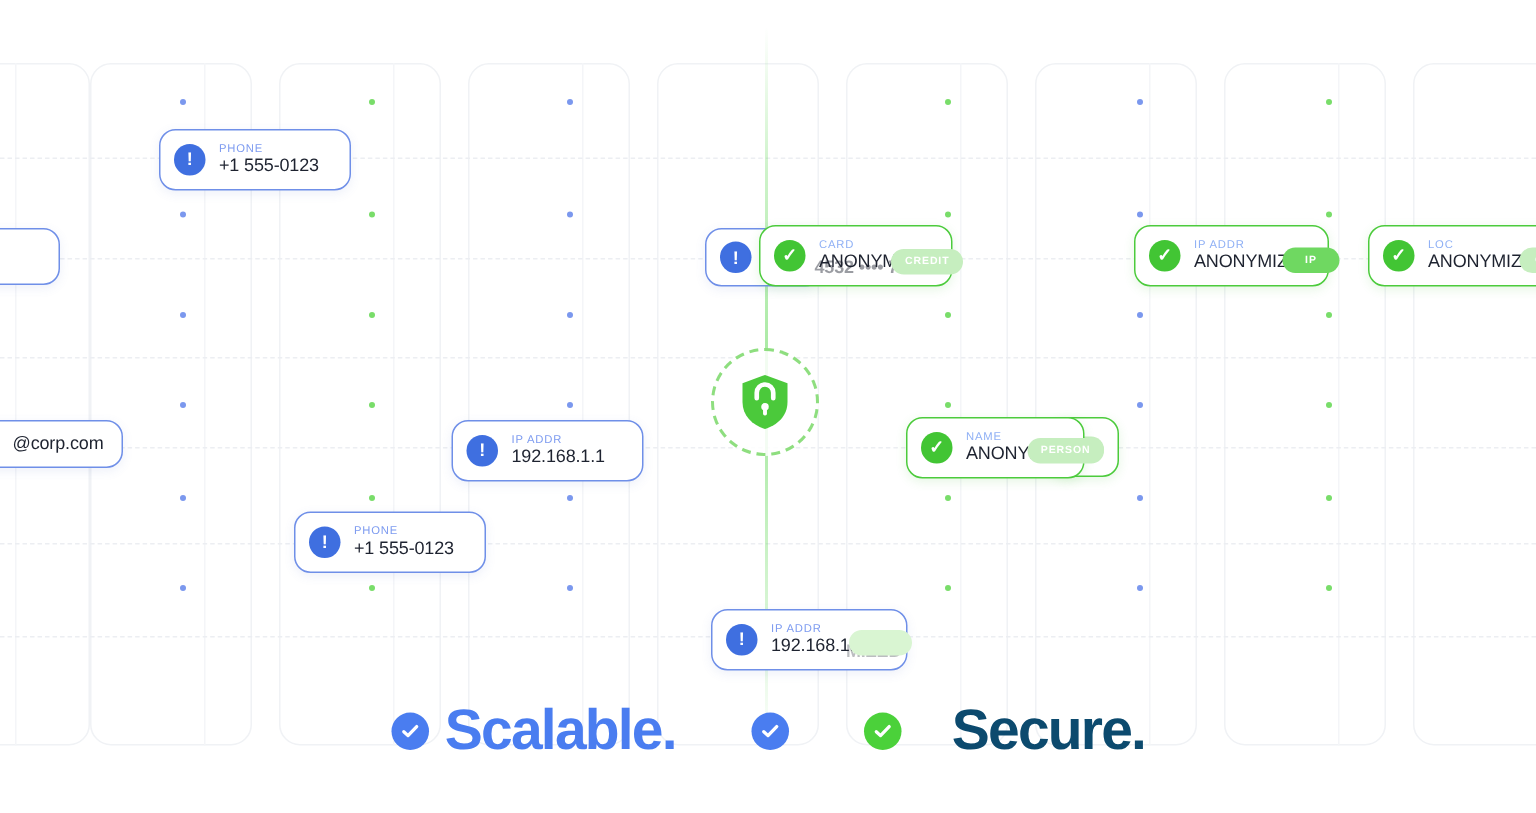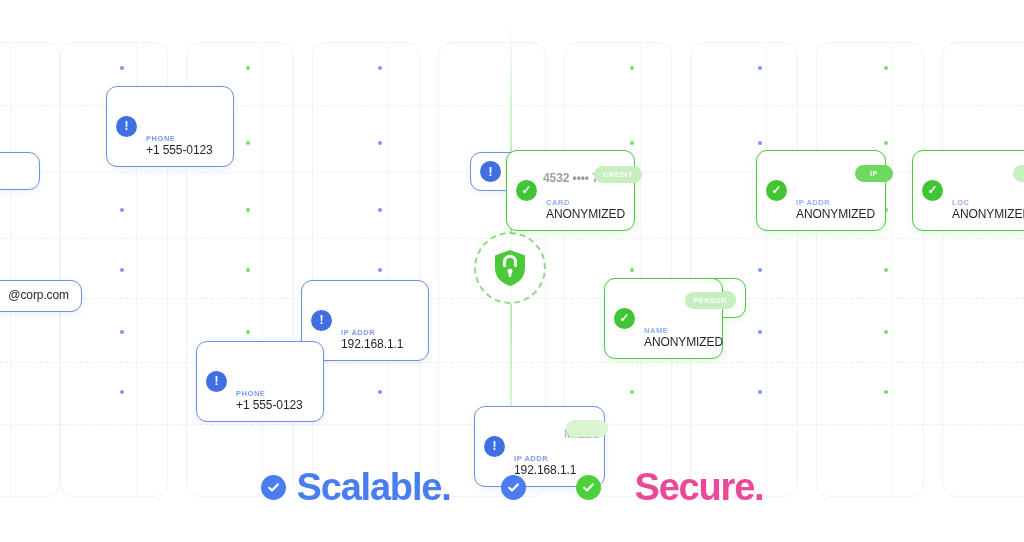--- a/index.html
+++ b/index.html
@@ -117,26 +117,25 @@
     font-weight: bold;
     line-height: 1;
   }
   .card-icon.blue  { background: #3f6fe0; }
   .card-icon.green { background: #42c534; }
 
   .card-body { display: flex; flex-direction: column; gap: 1px; min-width: 0; }
 
   .card-label {
     font-size: 7.5px;
-    font-weight: 700;
+    font-weight: 400;
     letter-spacing: 0.55px;
     color: #7d9bf0;
     text-transform: uppercase;
     line-height: 1.05;
-    margin-top: 40px;
   }
   .card-label.g { color: #8fb0f5; }
 
   .card-value {
     font-size: 12px;
     font-weight: 400;
     color: #1e2330;
     letter-spacing: -0.1px;
     line-height: 1.15;
   }
@@ -195,21 +194,21 @@
   .tag-check.blue  { background: #4a7df0; }
   .tag-check.green { background: #4bd13a; }
   .tag-text {
     font-size: 38px;
     font-weight: 800;
     letter-spacing: -1.2px;
     line-height: 1;
     text-align: center;
   }
   .tag-text.blue  { color: #4a7df0; }
-  .tag-text.green { color: #ec4899; margin-left: 23px; }
+  .tag-text.green { color: #0c4a6e; margin-left: 23px; }
 </style>
 </head>
 <body>
 
 <div id="stage">
 
   <div id="bg-columns">
 
     <div class="bg-column" style="left:-48px"></div>
     <div class="bg-column" style="left:60px"></div>

